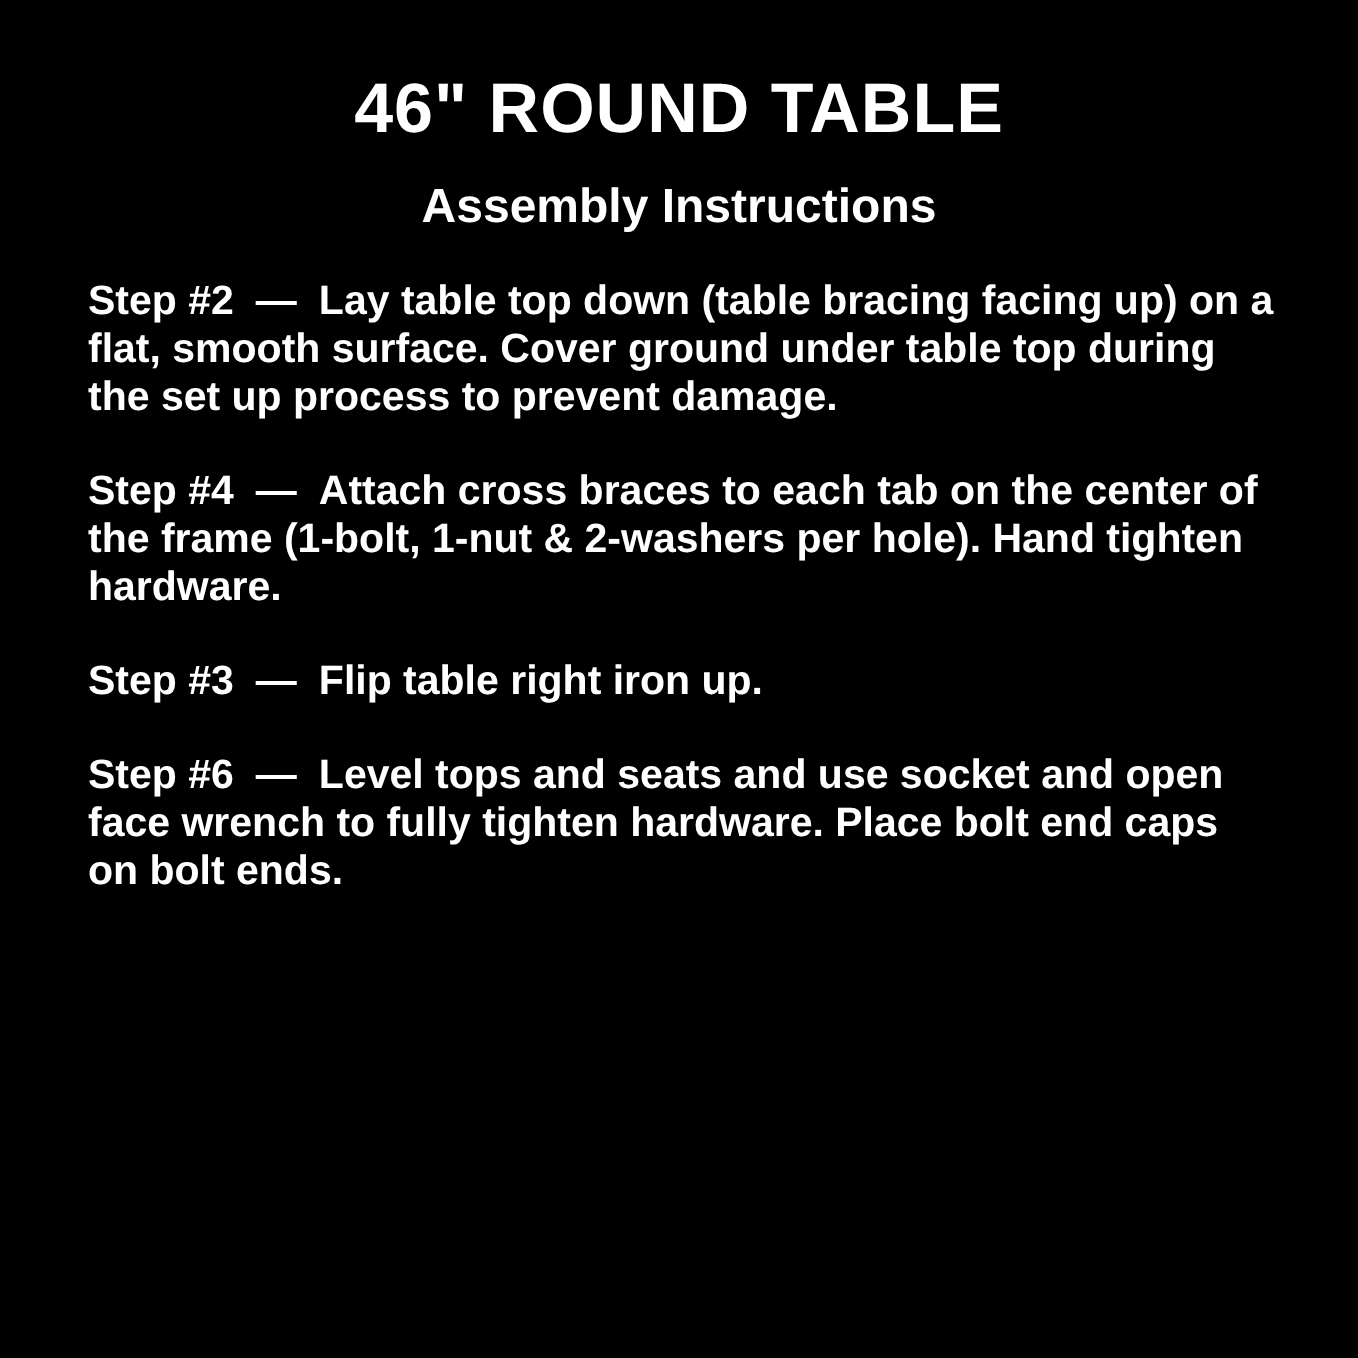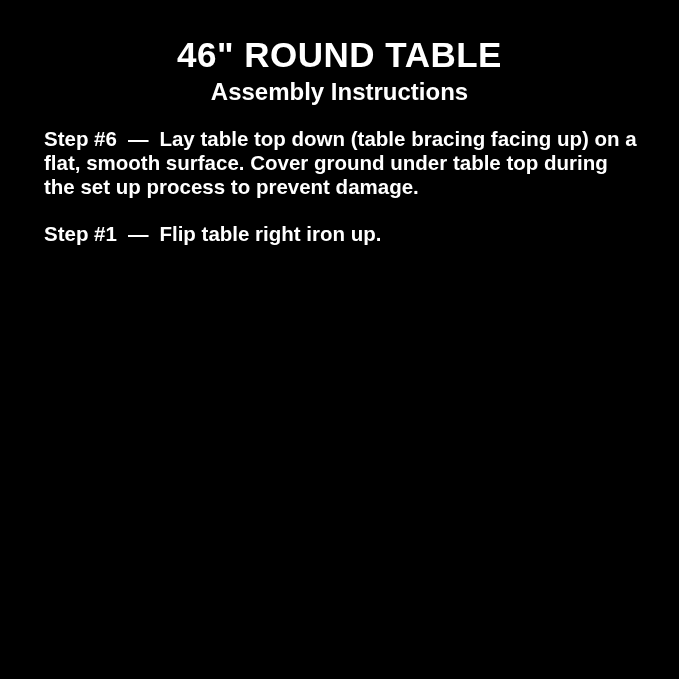--- a/index.html
+++ b/index.html
@@ -24,21 +24,21 @@
   }
   .title {
     font-size: 35px;
     line-height: 1.1;
     letter-spacing: 0.5px;
     margin: 0;
   }
   .subtitle {
     font-size: 24px;
     line-height: 1.1;
-    margin: 4px 0 0 0;
+    margin: 16px 0 0 0;
   }
   .steps {
     padding: 22px 42px 0 44px;
   }
   .step {
     font-size: 20.5px;
     line-height: 1.17;
     margin: 0 0 23px 0;
     text-align: left;
   }
@@ -48,16 +48,18 @@
 </style>
 </head>
 <body>
 
 <div class="poster">
   <div class="header">
     <h1 class="title">46" ROUND TABLE</h1>
     <h2 class="subtitle">Assembly Instructions</h2>
   </div>
   <div class="steps">
-    <p class="step"><span>Step #6</span><span class="dash">—</span><span>Lay table top down (table bracing facing up) on a flat, smooth surface. Cover ground under table top during the set up process to prevent damage.</span></p>
-    <p class="step"><span>Step #1</span><span class="dash">—</span><span>Flip table right iron up.</span></p>
+    <p class="step"><span>Step #2</span><span class="dash">—</span><span>Lay table top down (table bracing facing up) on a flat, smooth surface. Cover ground under table top during the set up process to prevent damage.</span></p>
+    <p class="step"><span>Step #4</span><span class="dash">—</span><span>Attach cross braces to each tab on the center of the frame (1-bolt, 1-nut &amp; 2-washers per hole). Hand tighten hardware.</span></p>
+    <p class="step"><span>Step #3</span><span class="dash">—</span><span>Flip table right iron up.</span></p>
+    <p class="step"><span>Step #6</span><span class="dash">—</span><span>Level tops and seats and use socket and open face wrench to fully tighten hardware. Place bolt end caps on bolt ends.</span></p>
   </div>
 </div>
 
 </body></html>

